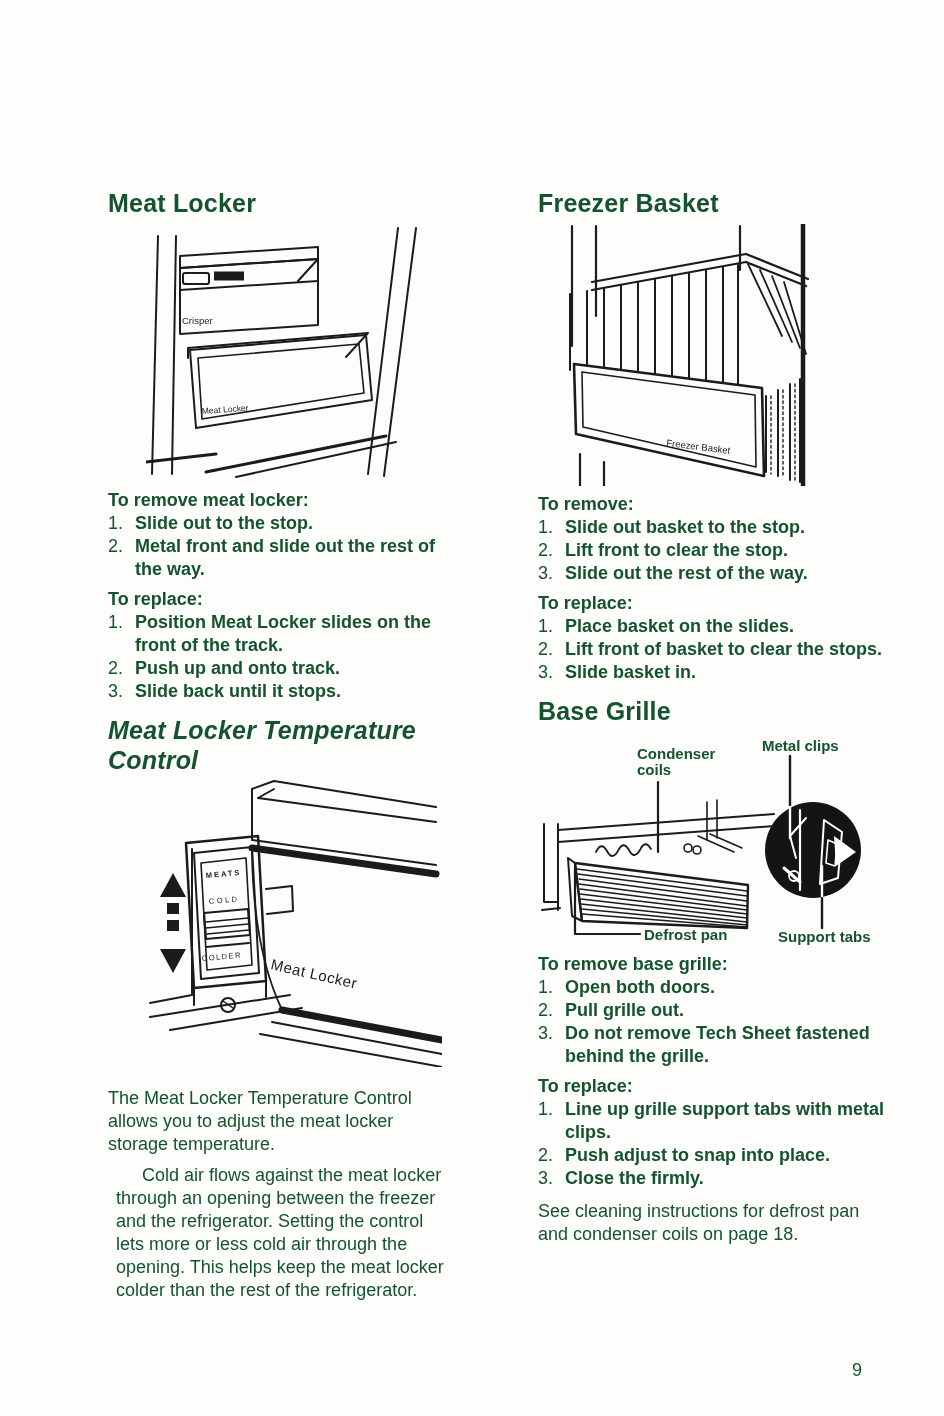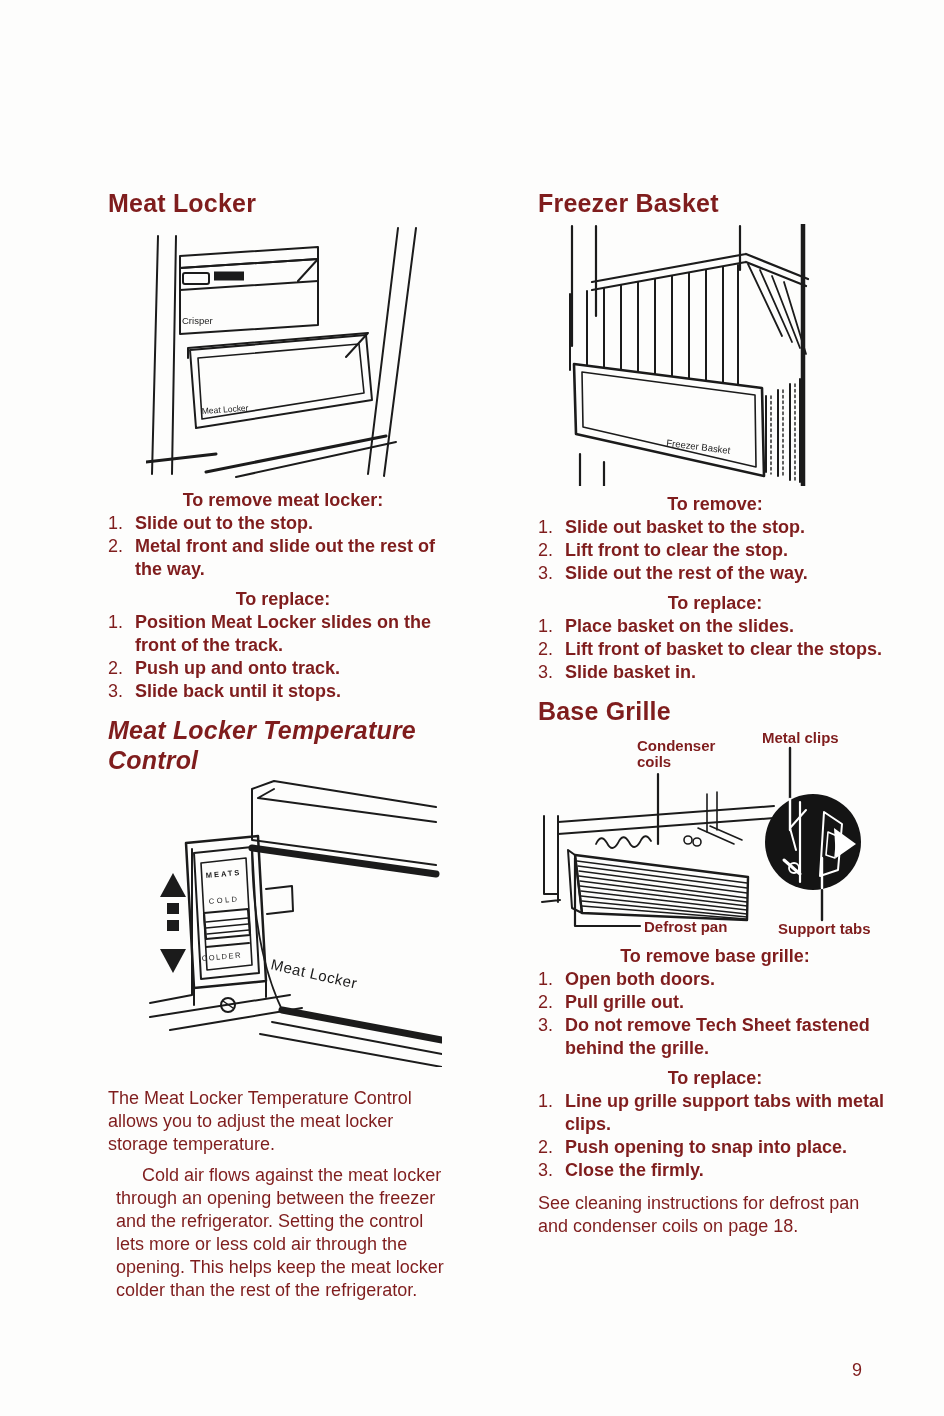--- a/index.html
+++ b/index.html
@@ -1,37 +1,37 @@
 <!DOCTYPE html>
 <html><head>
 <meta charset="utf-8">
 <style>
   html,body { margin:0; padding:0; background:#e8e8e8; }
   .page {
     position:relative; width:944px; height:1416px; margin:0 auto;
-    background:#fdfdfc; color:#7f1d1d; overflow:hidden;
+    background:#fdfdfc; color:#14532d; overflow:hidden;
     font-family:"Liberation Sans", sans-serif;
   }
   .col { position:absolute; top:188px; }
   .col-left  { left:108px; width:350px; }
   .col-right { left:538px; width:354px; }
   h1 { font-size:25px; line-height:30px; margin:0; font-weight:bold; letter-spacing:0.2px; }
   h1.mid { margin-top:12px; }
-  .subhead { font-weight:bold; font-size:18px; line-height:23px; margin:7px 0 0 0;text-align:center; }
+  .subhead { font-weight:bold; font-size:18px; line-height:23px; margin:7px 0 0 0; }
   .step { display:flex; font-size:18px; line-height:23px; }
   .step .num { width:27px; flex:none; }
   .step .txt { flex:1;font-weight:bold; }
   .para { font-size:18px; line-height:23px; margin:20px 0 0 0; }
   .para.cont { margin:8px; text-indent:26px; }
   .note { font-size:18px; line-height:23px; margin:10px 0 0 0; }
   .fig { position:relative; }
   .fig-meat-locker { height:256px; margin:8px 0 2px 0; }
   .fig-basket      { height:262px; margin:6px 0 4px 0; }
   .fig-temp        { height:290px; margin:2px 0 0 0; }
-  .fig-grille      { height:206px; margin:6px 0 6px 0; }
+  .fig-grille      { height:206px; margin:14px 0 6px 0; }
   .fig svg { position:absolute; }
   svg text { font-family:"Liberation Sans", sans-serif; fill:#1b1b1b; }
   svg path, svg line, svg rect, svg circle, svg polyline {
     vector-effect:none;
   }
   .flabel { position:absolute; font-size:15px; font-weight:bold; line-height:16px; white-space:nowrap; }
   .flabel.wrap { white-space:normal; }
   .pagenum { position:absolute; left:852px; top:1360px; font-size:18px; }
 </style>
 </head>
@@ -257,21 +257,21 @@
     </div>
 
     <div class="grp">
       <p class="subhead">To replace:</p>
       <div class="step">
         <span class="num">1.</span>
         <span class="txt">Line up grille support tabs with metal clips.</span>
       </div>
       <div class="step">
         <span class="num">2.</span>
-        <span class="txt">Push opening to snap into place.</span>
+        <span class="txt">Push adjust to snap into place.</span>
       </div>
       <div class="step">
         <span class="num">3.</span>
         <span class="txt">Close the firmly.</span>
       </div>
     </div>
 
     <p class="note" style="width:336px;">See cleaning instructions for defrost pan and condenser coils on page 18.</p>
   </div>
 

